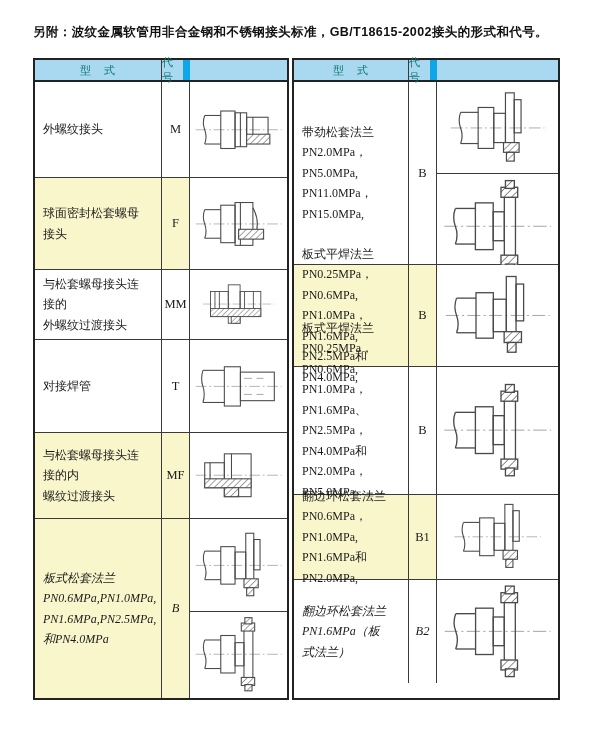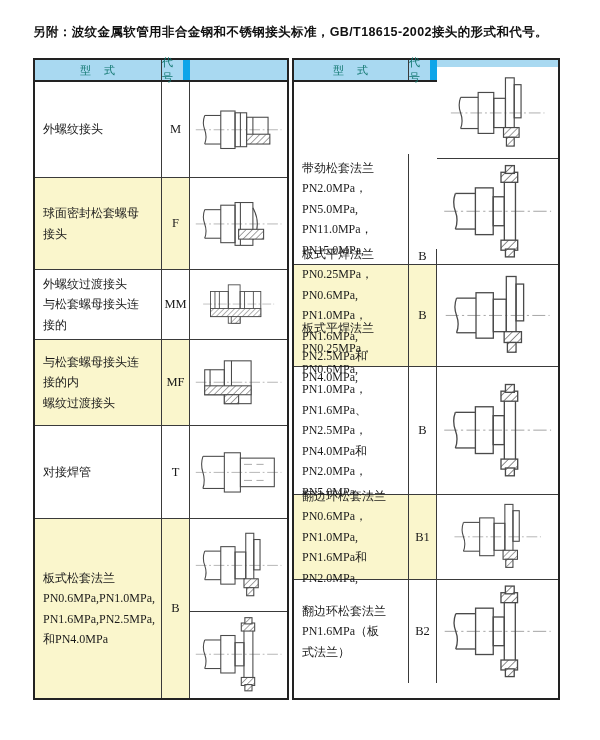--- a/index.html
+++ b/index.html
@@ -22,21 +22,21 @@
     display:flex;align-items:center;justify-content:center;
     font-size:11px;color:#0f766e;letter-spacing:1px;
   }
   .hc-type{border-right:1px solid #3a3a3a;}
   .hc-code{border-right:7px solid #0ea5e9;}
   .hc-diag{flex:1;margin-top:48px;}
   .t-left .hc-type,.t-left .c-type{width:127px;}
   .t-right .hc-type,.t-right .c-type{width:115px;}
   .hc-code,.c-code{width:28px;}
   .row{display:flex;border-bottom:1px solid #3a3a3a;background:#fff;}
-  .row:last-child{border-bottom:none;}
+  .row:last-child{border-bottom:none;font-style:italic;}
   .c-type{
     border-right:1px solid #3a3a3a;display:flex;flex-direction:column;
     justify-content:center;padding:4px 20px 4px 8px;
     font-size:12px;line-height:20.5px;
   }
   .c-code{
     border-right:1px solid #3a3a3a;display:flex;align-items:center;
     justify-content:center;font-size:12.5px;
   }
   .c-diag{flex:1;display:flex;flex-direction:column;background:#fff;}
@@ -105,77 +105,77 @@
                 <rect x="46" y="18" width="20" height="48" fill="none" stroke="#4a4a4a" stroke-width="1.2"></rect>
                 <line x1="52" y1="18" x2="52" y2="66" stroke="#4a4a4a" stroke-width="1.2"></line>
                 <path d="M66,24 q10,18 0,36" fill="none" stroke="#4a4a4a" stroke-width="1.2"></path>
                 <rect x="50" y="48" width="28" height="11" fill="url(#hatch)" stroke="#4a4a4a" stroke-width="1.2"></rect>
               </svg>
             </div>
           </div>
         </div>
         <div class="row" style="height: 70px;">
           <div class="c-type">
+            <div>与松套螺母接头连接的</div>
             <div>外螺纹过渡接头</div>
-            <div>与松套螺母接头连接的</div>
           </div>
           <div class="c-code">MM</div>
           <div class="c-diag">
             <div class="dsub">
               <svg viewBox="0 0 100 84" preserveAspectRatio="xMidYMid meet">
                 <line x1="2" y1="42" x2="98" y2="42" stroke="#999" stroke-width="0.8" stroke-dasharray="12 3 2 3"></line>
                 <rect x="12" y="25" width="24" height="34" fill="none" stroke="#4a4a4a" stroke-width="1.2"></rect>
                 <line x1="18" y1="25" x2="18" y2="59" stroke="#4a4a4a" stroke-width="1.2"></line>
                 <line x1="24" y1="25" x2="24" y2="59" stroke="#4a4a4a" stroke-width="1.2"></line>
                 <rect x="36" y="16" width="16" height="52" fill="none" stroke="#4a4a4a" stroke-width="1.2"></rect>
                 <rect x="52" y="25" width="28" height="34" fill="none" stroke="#4a4a4a" stroke-width="1.2"></rect>
                 <line x1="58" y1="25" x2="58" y2="59" stroke="#4a4a4a" stroke-width="1.2"></line>
                 <line x1="70" y1="25" x2="70" y2="59" stroke="#4a4a4a" stroke-width="1.2"></line>
                 <rect x="12" y="48" width="68" height="11" fill="url(#hatch)" stroke="#4a4a4a" stroke-width="1.2"></rect>
                 <rect x="40" y="59" width="12" height="9" fill="url(#hatch)" stroke="#4a4a4a" stroke-width="1.2"></rect>
               </svg>
             </div>
           </div>
         </div>
-        <div class="row hl" style="height: 86px;">
-          <div class="c-type">
-            <div>与松套螺母接头连接的内</div>
-            <div>螺纹过渡接头</div>
-          </div>
-          <div class="c-code">MF</div>
-          <div class="c-diag">
-            <div class="dsub">
-              <svg viewBox="0 0 100 84" preserveAspectRatio="xMidYMid meet">
-                <line x1="2" y1="42" x2="98" y2="42" stroke="#999" stroke-width="0.8" stroke-dasharray="12 3 2 3"></line>
-                <rect x="12" y="28" width="22" height="28" fill="none" stroke="#4a4a4a" stroke-width="1.2"></rect>
-                <line x1="18" y1="28" x2="18" y2="56" stroke="#4a4a4a" stroke-width="1.2"></line>
-                <rect x="34" y="18" width="30" height="48" fill="none" stroke="#4a4a4a" stroke-width="1.2"></rect>
-                <line x1="42" y1="18" x2="42" y2="66" stroke="#4a4a4a" stroke-width="1.2"></line>
-                <rect x="12" y="46" width="52" height="10" fill="url(#hatch)" stroke="#4a4a4a" stroke-width="1.2"></rect>
-                <rect x="34" y="56" width="16" height="10" fill="url(#hatch)" stroke="#4a4a4a" stroke-width="1.2"></rect>
-              </svg>
-            </div>
-          </div>
-        </div>
         <div class="row" style="height: 93px;">
           <div class="c-type">
             <div>对接焊管</div>
           </div>
           <div class="c-code">T</div>
           <div class="c-diag">
             <div class="dsub">
               <svg viewBox="0 0 100 84" preserveAspectRatio="xMidYMid meet">
                 <line x1="2" y1="42" x2="98" y2="42" stroke="#999" stroke-width="0.8" stroke-dasharray="12 3 2 3"></line>
                 <path d="M10,24 q-3,9 0,18 q3,9 0,18" fill="none" stroke="#4a4a4a" stroke-width="1.2"></path>
                 <line x1="10" y1="24" x2="34" y2="24" stroke="#4a4a4a" stroke-width="1.2"></line>
                 <line x1="10" y1="60" x2="34" y2="60" stroke="#4a4a4a" stroke-width="1.2"></line>
                 <rect x="34" y="20" width="18" height="44" fill="none" stroke="#4a4a4a" stroke-width="1.2"></rect>
                 <rect x="52" y="26" width="38" height="32" fill="none" stroke="#4a4a4a" stroke-width="1.2"></rect>
                 <line x1="56" y1="33" x2="78" y2="33" stroke="#888" stroke-width="0.8" stroke-dasharray="9 5"></line>
                 <line x1="56" y1="51" x2="78" y2="51" stroke="#888" stroke-width="0.8" stroke-dasharray="9 5"></line>
+              </svg>
+            </div>
+          </div>
+        </div>
+        <div class="row hl" style="height: 86px;">
+          <div class="c-type">
+            <div>与松套螺母接头连接的内</div>
+            <div>螺纹过渡接头</div>
+          </div>
+          <div class="c-code">MF</div>
+          <div class="c-diag">
+            <div class="dsub">
+              <svg viewBox="0 0 100 84" preserveAspectRatio="xMidYMid meet">
+                <line x1="2" y1="42" x2="98" y2="42" stroke="#999" stroke-width="0.8" stroke-dasharray="12 3 2 3"></line>
+                <rect x="12" y="28" width="22" height="28" fill="none" stroke="#4a4a4a" stroke-width="1.2"></rect>
+                <line x1="18" y1="28" x2="18" y2="56" stroke="#4a4a4a" stroke-width="1.2"></line>
+                <rect x="34" y="18" width="30" height="48" fill="none" stroke="#4a4a4a" stroke-width="1.2"></rect>
+                <line x1="42" y1="18" x2="42" y2="66" stroke="#4a4a4a" stroke-width="1.2"></line>
+                <rect x="12" y="46" width="52" height="10" fill="url(#hatch)" stroke="#4a4a4a" stroke-width="1.2"></rect>
+                <rect x="34" y="56" width="16" height="10" fill="url(#hatch)" stroke="#4a4a4a" stroke-width="1.2"></rect>
               </svg>
             </div>
           </div>
         </div>
         <div class="row hl" style="height: 179px;">
           <div class="c-type">
             <div>板式松套法兰</div>
             <div>PN0.6MPa,PN1.0MPa,</div>
             <div>PN1.6MPa,PN2.5MPa,</div>
             <div>和PN4.0MPa</div>
@@ -215,21 +215,21 @@
         </div>
       </div>
   </div>
   <div class="htable t-right">
     <div class="hrow">
       <div class="hcell hc-type">型　式</div>
       <div class="hcell hc-code">代号</div>
       <div class="hcell hc-diag">简　图</div>
     </div>
     <div class="rows">
-        <div class="row" style="height: 183px; align-items: flex-end;">
+        <div class="row" style="height: 183px;">
           <div class="c-type">
             <div>带劲松套法兰</div>
             <div>PN2.0MPa，PN5.0MPa,</div>
             <div>PN11.0MPa，PN15.0MPa,</div>
           </div>
           <div class="c-code">B</div>
           <div class="c-diag">
             <div class="dsub" style="flex: 0 0 auto; height: 91px;">
               <svg viewBox="0 0 100 84" preserveAspectRatio="xMidYMid meet">
                 <line x1="2" y1="42" x2="98" y2="42" stroke="#999" stroke-width="0.8" stroke-dasharray="12 3 2 3"></line>

